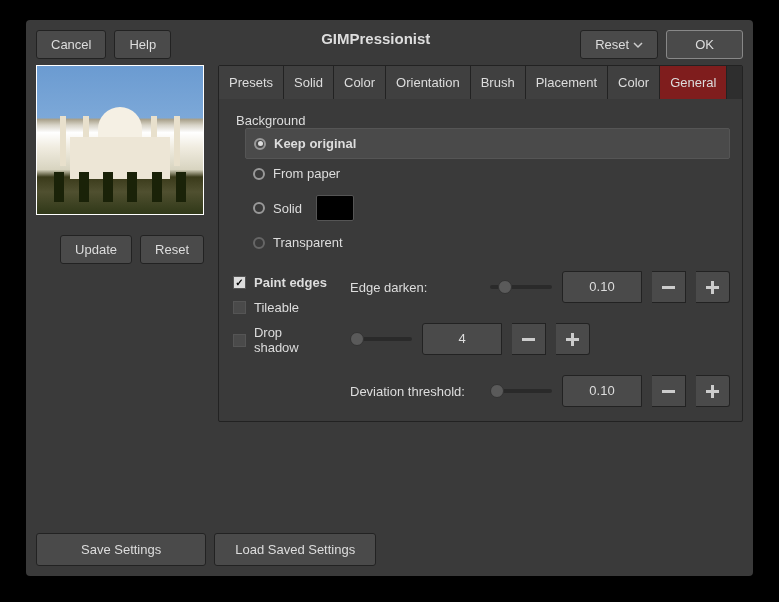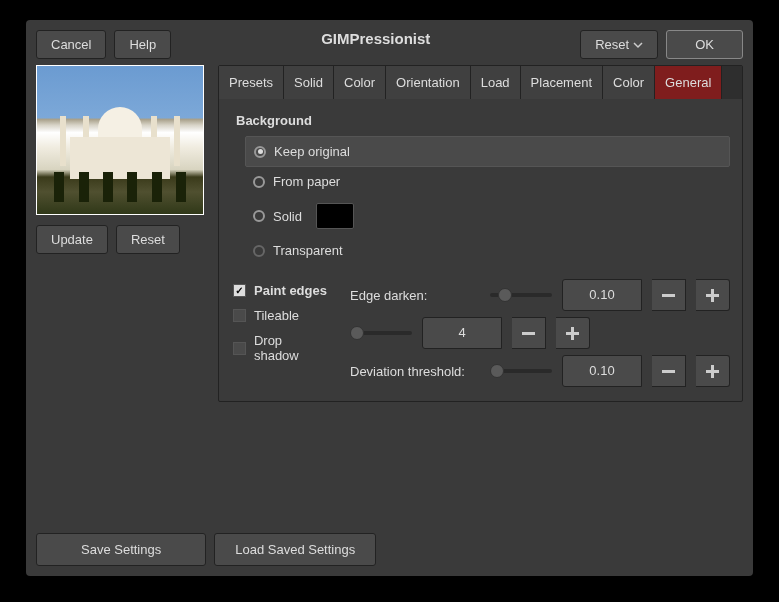--- a/index.html
+++ b/index.html
@@ -5,50 +5,50 @@
 *{box-sizing:border-box;margin:0;padding:0;font-family:"Segoe UI",Arial,sans-serif;font-size:13px;color:#ddd}
 body{background:#000;width:779px;height:602px;overflow:hidden}
 .dialog{position:absolute;left:26px;top:20px;width:727px;height:556px;background:#3a3a3a;border-radius:4px;padding:10px}
 .titlebar{display:flex;margin-bottom:6px;gap:8px}
 .btn{background:#4a4a4a;border:1px solid #222;border-radius:3px;padding:6px 14px;color:#ddd;cursor:pointer}
 .btn-primary{border:1px solid #888}
 .title{flex:1;text-align:center;font-weight:600;font-size:15px}
 .reset-btn{display:flex;align-items:center;gap:4px}
 .chev{width:10px;height:10px}
 .body{display:flex;gap:14px}
-.left{display:flex;flex-direction:column;align-items:flex-start;gap:10px}
+.left{display:flex;flex-direction:column;align-items:flex-end;gap:20px}
 .preview{width:168px;height:150px;background:linear-gradient(#6b9bd1 0%,#7ca8d8 35%,#a8a08a 36%,#d8d4c8 40%,#fff 45%,#f0ece0 55%,#d8d4c0 70%,#3a3a1a 75%,#505030 85%,#303818 100%);border:1px solid #fff;position:relative;overflow:hidden}
 .dome{position:absolute;left:50%;top:28%;transform:translateX(-50%);width:44px;height:44px;background:#f5f0e4;border-radius:50% 50% 8px 8px}
 .base{position:absolute;left:50%;top:48%;transform:translateX(-50%);width:100px;height:42px;background:#ede6d6}
 .minaret{position:absolute;top:34%;width:6px;height:50px;background:#e8e0cc}
 .m1{left:14%}.m2{left:28%}.m3{right:28%}.m4{right:14%}
 .tree{position:absolute;bottom:8%;width:10px;height:30px;background:#1a2208}
 .t1{left:10%}.t2{left:25%}.t3{left:40%}.t4{right:40%}.t5{right:25%}.t6{right:10%}
 .btnrow{display:flex;gap:8px}
 .right{flex:1;border:1px solid #222;border-radius:2px;background:#3a3a3a}
 .tabs{display:flex;background:#2e2e2e}
 .tab{padding:9px 10px;background:#404040;border-right:1px solid #222;cursor:pointer}
 .tab.active{background:#7f1d1d}
 .tabcontent{padding:14px 12px}
-.section-label{font-weight:700;margin-bottom:8px;padding-left:5px}
+.section-label{font-weight:400;margin-bottom:0;padding-left:5px}
 .radiogroup{margin-left:14px}
 .radio-row{display:flex;align-items:center;gap:8px;padding:7px 8px;border-radius:2px}
-.radio-row.sel{background:#4a4a4a;border:1px solid #555;font-weight:400}
+.radio-row.sel{background:#4a4a4a;border:1px solid #555;font-weight:700}
 .radio{width:12px;height:12px;border:2px solid #999;border-radius:50%;display:inline-flex;align-items:center;justify-content:center}
 .radio.on::after{content:"";width:5px;height:5px;background:#ddd;border-radius:50%}
 .radio-row.disabled{color:#777}
 .radio-row.disabled .radio{border-color:#666}
 .swatch{width:38px;height:26px;background:#000;border:1px solid #555;border-radius:2px;margin-left:6px}
 .lower{display:flex;gap:20px;margin-top:14px}
 .checks{display:flex;flex-direction:column;gap:10px;padding-left:2px;padding-top:4px}
 .check-row{display:flex;align-items:center;gap:8px}
 .checkbox{width:13px;height:13px;background:#ddd;border:1px solid #555;display:inline-flex;align-items:center;justify-content:center;font-size:10px;color:#000;font-weight:bold}
 .checkbox.off{background:#4a4a4a}
 .check-row.sel{font-weight:600}
-.sliders{flex:1;display:flex;flex-direction:column;gap:6px}
+.sliders{flex:1;display:flex;flex-direction:column;gap:20px}
 .slider-row{display:flex;align-items:center;gap:10px}
 .slider-label{width:130px}
 .track{position:relative;width:62px;height:4px;background:#2a2a2a;border-radius:2px}
 .thumb{position:absolute;top:-5px;width:14px;height:14px;background:#5a5a5a;border-radius:50%;border:1px solid #333}
 .num{width:80px;height:32px;background:#4a4a4a;border:1px solid #222;border-radius:3px 0 0 3px;text-align:center;line-height:30px}
 .step{width:34px;height:32px;background:#4a4a4a;border:1px solid #222;border-left:none;display:flex;align-items:center;justify-content:center;cursor:pointer}
 .step:last-child{border-radius:0 3px 3px 0}
 .stepicon{width:13px;height:3px;background:#ccc;position:relative}
 .plus::after{content:"";position:absolute;left:5px;top:-5px;width:3px;height:13px;background:#ccc}
 .footer{position:absolute;left:10px;bottom:10px;display:flex;gap:8px}
@@ -93,21 +93,21 @@
         <button class="btn">Reset</button>
       </div>
     </div>
 
     <div class="right">
       <div class="tabs">
         <div class="tab">Presets</div>
         <div class="tab">Solid</div>
         <div class="tab">Color</div>
         <div class="tab">Orientation</div>
-        <div class="tab">Load</div>
+        <div class="tab">Brush</div>
         <div class="tab">Placement</div>
         <div class="tab">Color</div>
         <div class="tab active">General</div>
       </div>
 
       <div class="tabcontent">
         <div class="section-label">Background</div>
         <div class="radiogroup">
           <div class="radio-row sel">
             <span class="radio on"></span>

